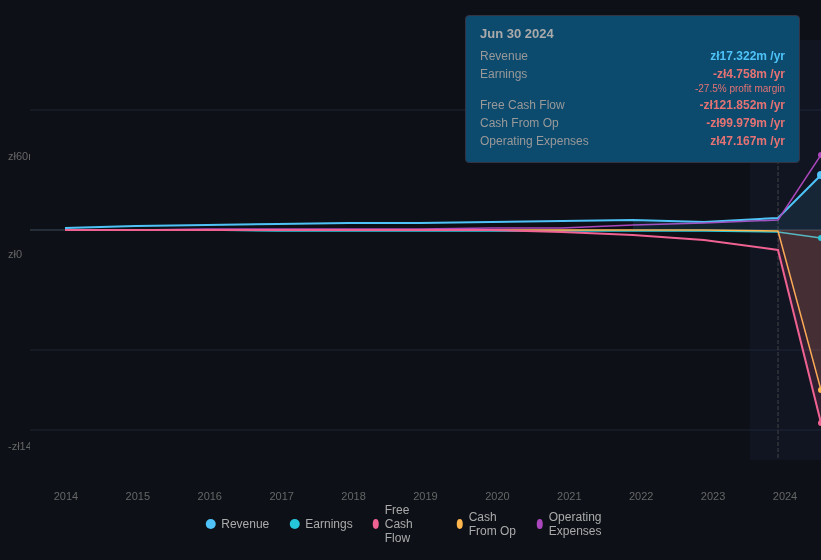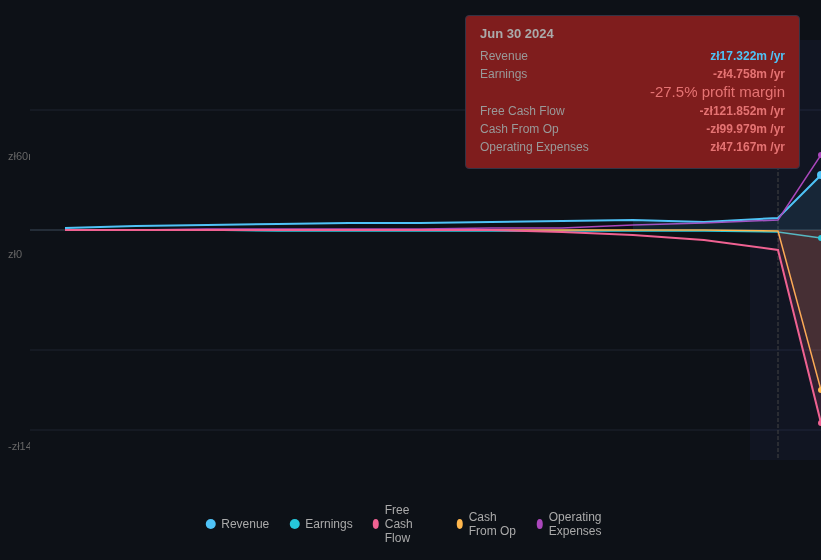--- a/index.html
+++ b/index.html
@@ -17,21 +17,21 @@
       position: absolute;
       top: 0; left: 0; right: 0; bottom: 0;
     }
 
     
     .tooltip {
       position: absolute;
       top: 15px;
       left: 465px;
       width: 335px;
-      background: #7f1d1d;
+      background: #0c4a6e;
       border: 1px solid #334;
       border-radius: 4px;
       padding: 10px 14px;
       z-index: 10;
     }
     .tooltip-date {
       font-size: 13px;
       font-weight: bold;
       color: #aaa;
       margin-bottom: 8px;
@@ -42,21 +42,21 @@
       align-items: baseline;
       margin-bottom: 4px;
       font-size: 12px;
     }
     .tooltip-label { color: #999; }
     .tooltip-value { font-weight: bold; }
     .tooltip-value.positive { color: #4fc3f7; }
     .tooltip-value.negative { color: #e57373; text-align: center; }
     .tooltip-sub {
       color: #e57373;
-      font-size: 15px;
+      font-size: 10px;
       text-align: right;
       margin-bottom: 4px;
       margin-top: -2px;
     }
 
     
     .y-label {
       position: absolute;
       left: 8px;
       font-size: 11px;
@@ -189,20 +189,33 @@
     <polygon fill="rgba(79,195,247,0.1)" points="603,190 603,180 674,182 748,178 791,135 791,190"></polygon>
 
     <circle cx="791" cy="135" r="4" fill="#4fc3f7"></circle>
     <circle cx="791" cy="198" r="3" fill="#26c6da"></circle>
     <circle cx="791" cy="350" r="3" fill="#ffb74d"></circle>
     <circle cx="791" cy="383" r="3" fill="#f06292"></circle>
     <circle cx="791" cy="115" r="3" fill="#ab47bc"></circle>
 
   </svg>
 
+  <div style="position:absolute;bottom:58px;left:30px;right:0;display:flex;justify-content:space-around;">
+    <span class="x-label">2014</span>
+    <span class="x-label">2015</span>
+    <span class="x-label">2016</span>
+    <span class="x-label">2017</span>
+    <span class="x-label">2018</span>
+    <span class="x-label">2019</span>
+    <span class="x-label">2020</span>
+    <span class="x-label">2021</span>
+    <span class="x-label">2022</span>
+    <span class="x-label">2023</span>
+    <span class="x-label">2024</span>
+  </div>
 
   <div class="legend">
     <div class="legend-item">
       <div class="legend-dot" style="background:#4fc3f7;"></div>
       <span>Revenue</span>
     </div>
     <div class="legend-item">
       <div class="legend-dot" style="background:#26c6da;"></div>
       <span>Earnings</span>
     </div>

